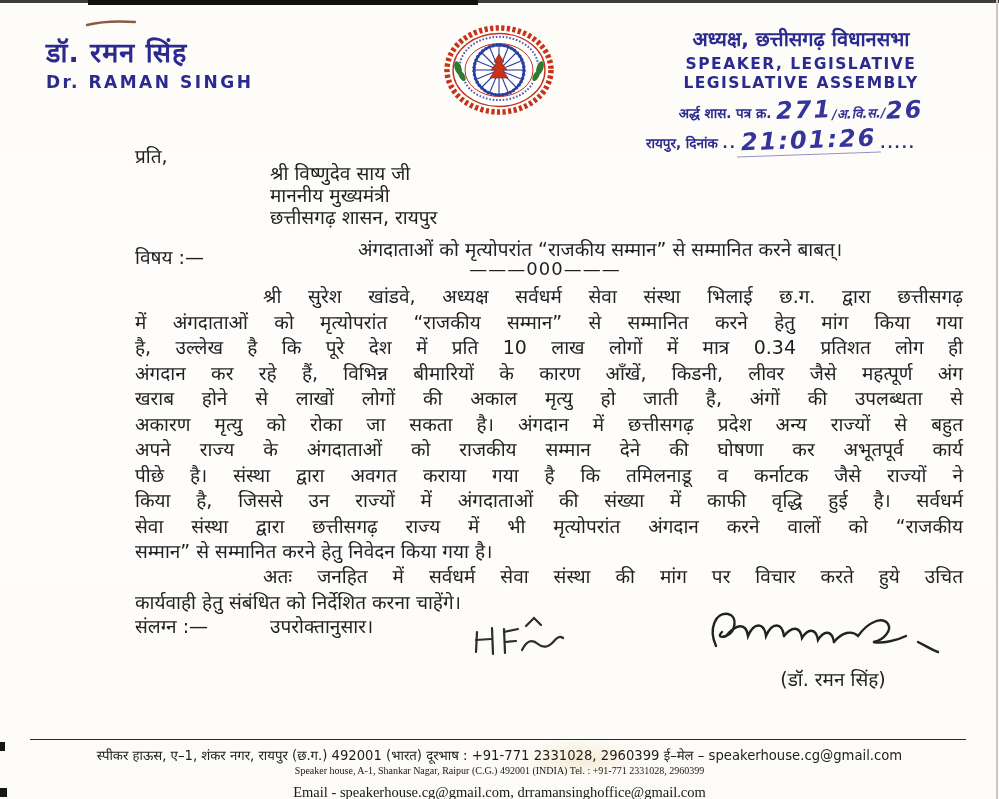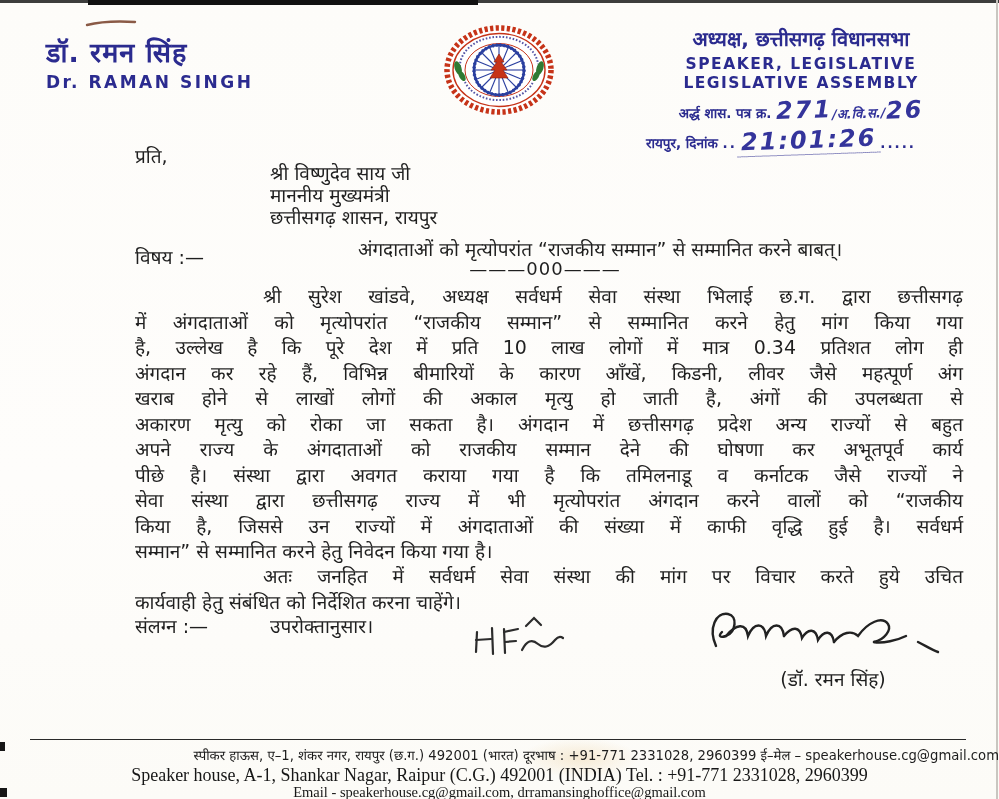--- a/index.html
+++ b/index.html
@@ -56,22 +56,22 @@
   .encl-label { position:absolute; left:135px; top:613px; font-size:19px; }
   .encl-text { position:absolute; left:270px; top:613px; font-size:19px; }
 
   
   .notation { position:absolute; left:468px; top:612px; width:118px; height:56px; }
   .signature { position:absolute; left:702px; top:602px; width:240px; height:64px; }
   .sig-name { position:absolute; left:738px; top:666px; width:190px; text-align:center; font-size:19px; }
 
   
   .foot-rule { position:absolute; left:30px; top:739px; width:936px; height:0; border-top:1.6px solid #2a2a2a; }
-  .foot-1 { position:absolute; left:0; top:746px; width:999px; text-align:right; font-size:13.2px; color:#1d1d1d; }
-  .foot-2 { position:absolute; left:0; top:765px; width:999px; text-align:center; font-size:18px; font-family:"Liberation Serif", serif; color:#171717; }
+  .foot-1 { position:absolute; left:0; top:746px; width:999px; text-align:center; font-size:13.2px; color:#1d1d1d; }
+  .foot-2 { position:absolute; left:0; top:765px; width:999px; text-align:center; font-size:10px; font-family:"Liberation Serif", serif; color:#171717; }
   .foot-3 { position:absolute; left:0; top:784px; width:999px; text-align:center; font-size:14.5px; font-family:"Liberation Serif", serif; color:#171717; }
 
   .smudge { position:absolute; left:520px; top:738px; width:120px; height:40px;
             background:radial-gradient(ellipse at center, rgba(230,190,120,.28), rgba(230,190,120,0) 70%); }
 </style>
 </head>
 <body>
 
 <div class="page">
 
@@ -153,22 +153,22 @@
 
   <div class="para1">
     <div class="jl indent">श्री सुरेश खांडवे, अध्यक्ष सर्वधर्म सेवा संस्था भिलाई छ.ग. द्वारा छत्तीसगढ़</div>
     <div class="jl">में अंगदाताओं को मृत्योपरांत “राजकीय सम्मान” से सम्मानित करने हेतु मांग किया गया</div>
     <div class="jl">है, उल्लेख है कि पूरे देश में प्रति 10 लाख लोगों में मात्र 0.34 प्रतिशत लोग ही</div>
     <div class="jl">अंगदान कर रहे हैं, विभिन्न बीमारियों के कारण आँखें, किडनी, लीवर जैसे महत्पूर्ण अंग</div>
     <div class="jl">खराब होने से लाखों लोगों की अकाल मृत्यु हो जाती है, अंगों की उपलब्धता से</div>
     <div class="jl">अकारण मृत्यु को रोका जा सकता है। अंगदान में छत्तीसगढ़ प्रदेश अन्य राज्यों से बहुत</div>
     <div class="jl">अपने राज्य के अंगदाताओं को राजकीय सम्मान देने की घोषणा कर अभूतपूर्व कार्य</div>
     <div class="jl">पीछे है। संस्था द्वारा अवगत कराया गया है कि तमिलनाडू व कर्नाटक जैसे राज्यों ने</div>
+    <div class="jl">किया है, जिससे उन राज्यों में अंगदाताओं की संख्या में काफी वृद्धि हुई है। सर्वधर्म</div>
     <div class="jl">सेवा संस्था द्वारा छत्तीसगढ़ राज्य में भी मृत्योपरांत अंगदान करने वालों को “राजकीय</div>
-    <div class="jl">किया है, जिससे उन राज्यों में अंगदाताओं की संख्या में काफी वृद्धि हुई है। सर्वधर्म</div>
     <div class="ll">सम्मान” से सम्मानित करने हेतु निवेदन किया गया है।</div>
   </div>
 
   <div class="para2">
     <div class="jl indent">अतः जनहित में सर्वधर्म सेवा संस्था की मांग पर विचार करते हुये उचित</div>
     <div class="ll">कार्यवाही हेतु संबंधित को निर्देशित करना चाहेंगे।</div>
   </div>
 
   <div class="encl-label">संलग्न :—</div>
   <div class="encl-text">उपरोक्तानुसार।</div>

